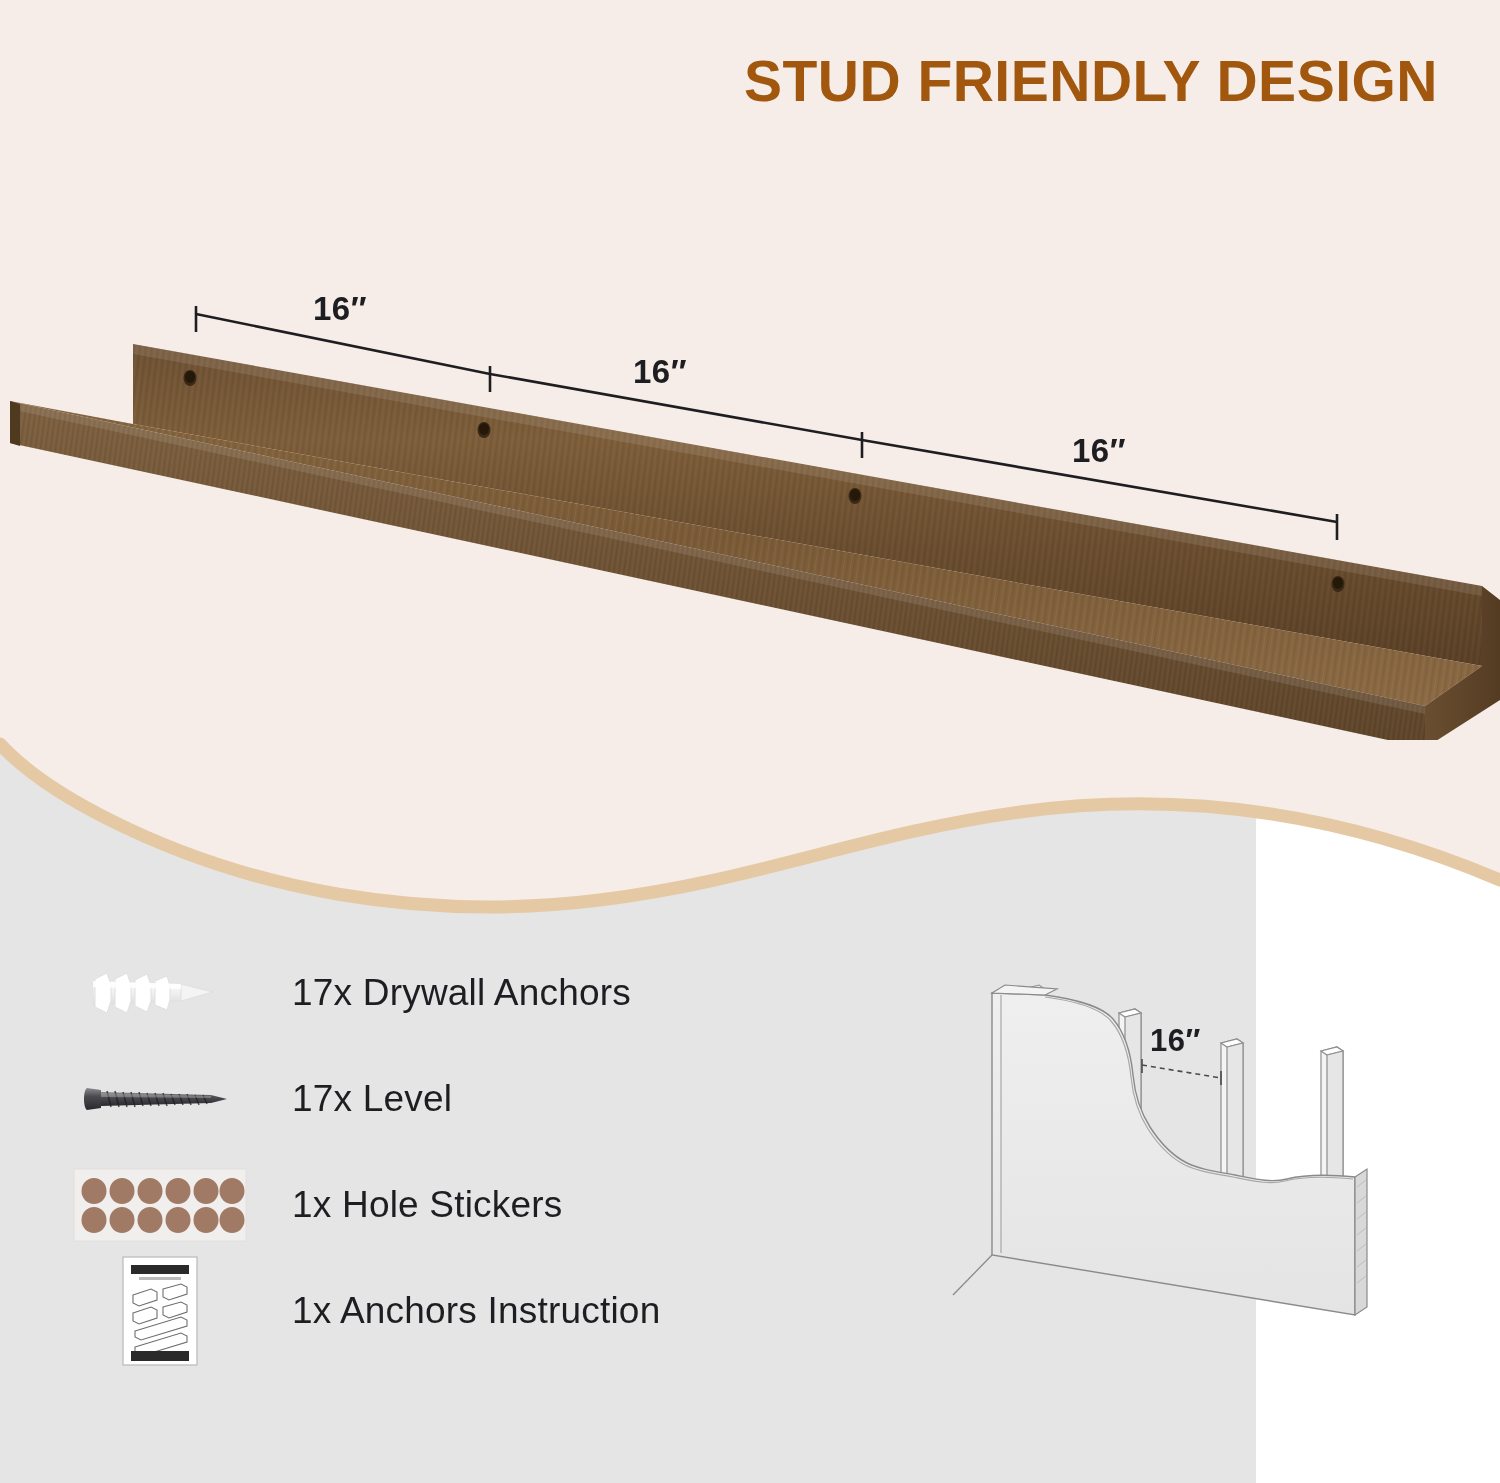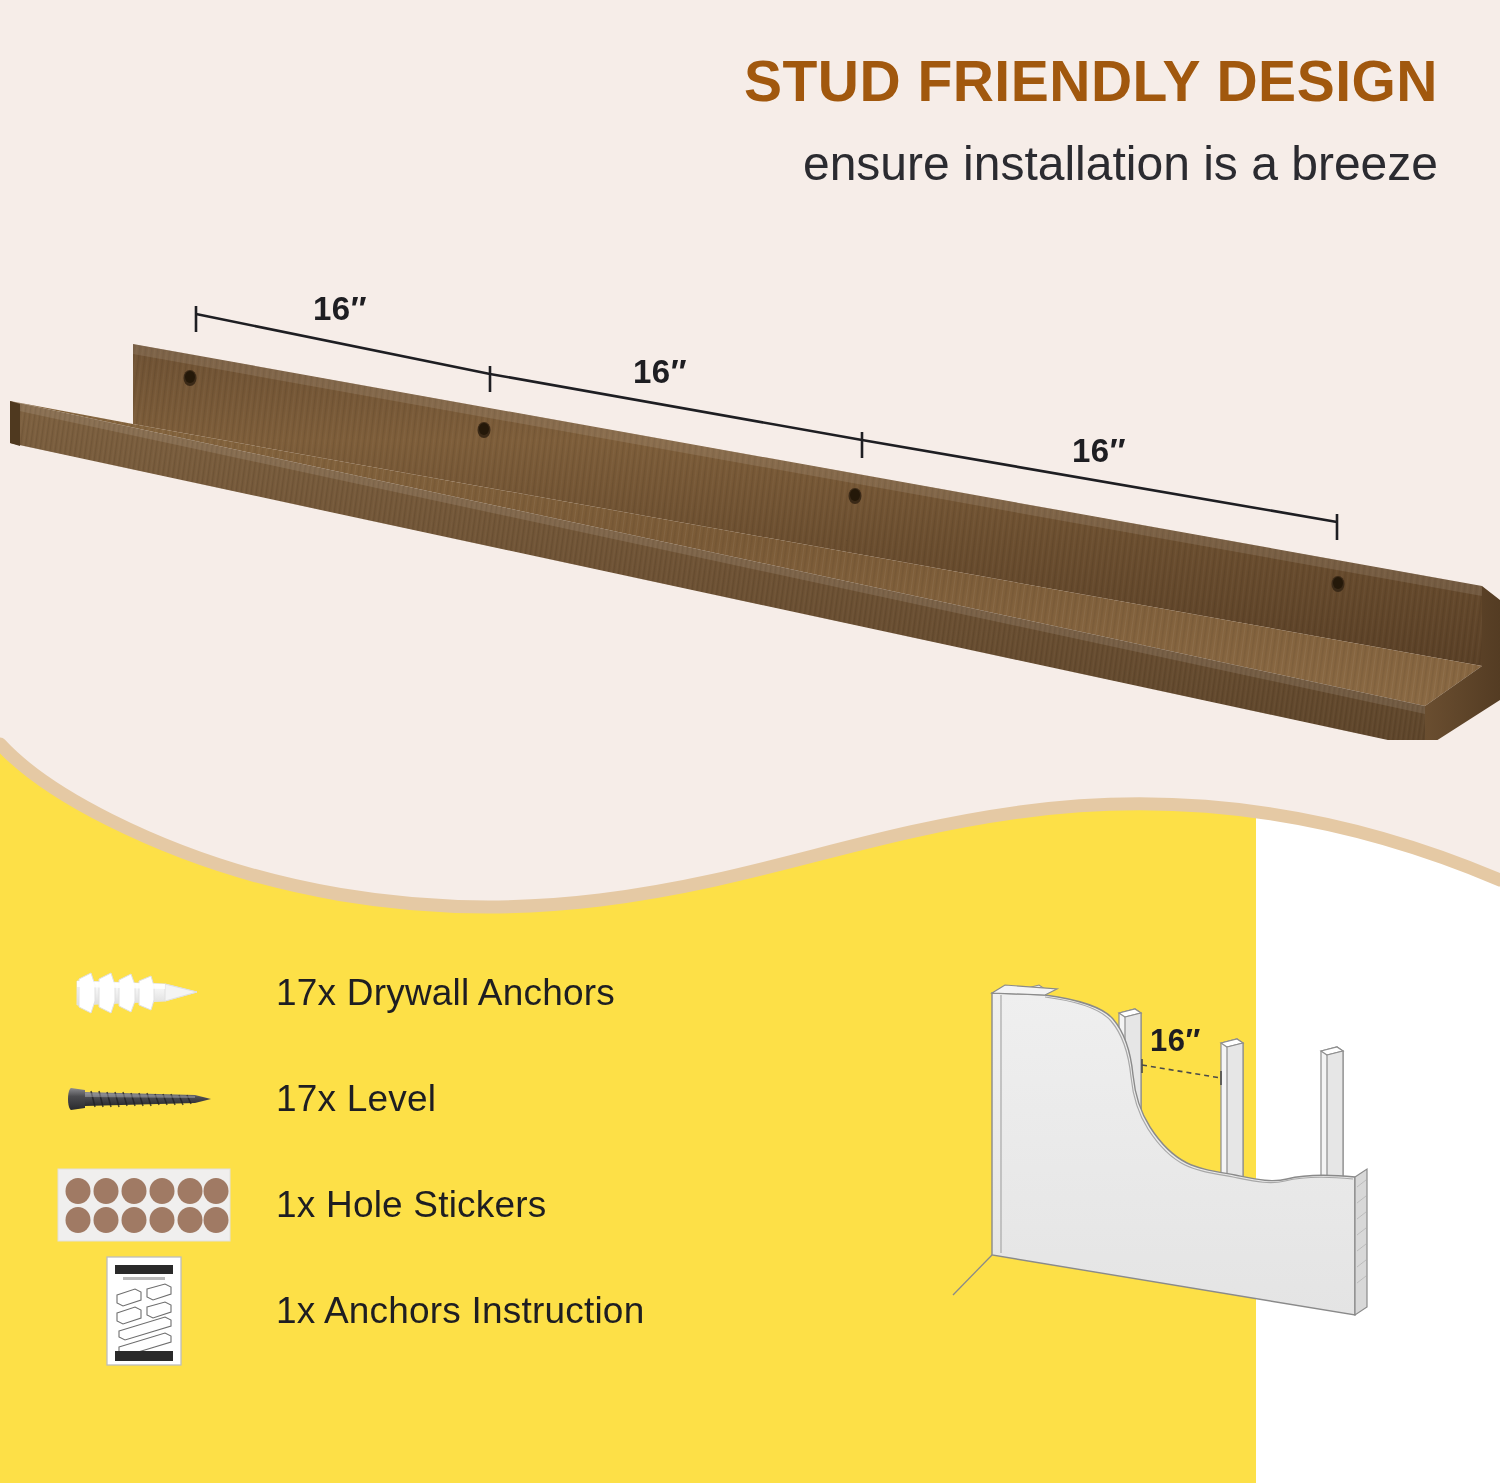--- a/index.html
+++ b/index.html
@@ -11,21 +11,21 @@
     font-family: "Liberation Sans", sans-serif;
     overflow: hidden;
     position: relative;
   }
 
   #stage {
     position: absolute;
     inset: 0;
     width: 1256px;
     height: 1483px;
-    background: #fde047;
+    background: #e5e5e5;
   }
 
   
   .hero-wave {
     position: absolute;
     left: 0; top: 0;
     width: 1500px;
     height: 960px;
     z-index: 1;
   }
@@ -81,21 +81,21 @@
     letter-spacing: 0.5px;
     white-space: nowrap;
   }
   #dim-label-1 { left: 313px; top: 20px; }
   #dim-label-2 { left: 633px; top: 83px; }
   #dim-label-3 { left: 1072px; top: 162px; }
 
   
   .parts-list {
     position: absolute;
-    left: 44px; top: 940px;
+    left: 60px; top: 940px;
     width: 830px;
     z-index: 6;
   }
   .part-row {
     display: flex;
     align-items: center;
     height: 106px;
     margin-bottom: 0;
   }
   .part-icon {
@@ -167,21 +167,20 @@
              C420,922 250,890 110,820
              C60,795 24,770 0,744 Z" fill="#F6EDE8"></path>
     <path d="M0,744 C24,770 60,795 110,820
              C250,890 420,922 600,900
              C760,880 860,834 1020,812
              C1180,790 1340,812 1500,880" fill="none" stroke="#E5C9A4" stroke-width="13" stroke-linecap="round"></path>
   </svg>
 
   <div class="headings">
     <div class="title-main">STUD FRIENDLY DESIGN</div>
-    <div class="title-sub">ensure installation is a breeze</div>
   </div>
 
   <svg class="shelf-wrap" viewBox="0 0 1500 440" preserveAspectRatio="none">
     <defs>
       <linearGradient id="backGrad" x1="0" y1="0" x2="0" y2="1">
         <stop offset="0%" stop-color="#6E5133"></stop>
         <stop offset="30%" stop-color="#7E5E3A"></stop>
         <stop offset="62%" stop-color="#6B4E2F"></stop>
         <stop offset="100%" stop-color="#5A4026"></stop>
       </linearGradient>

